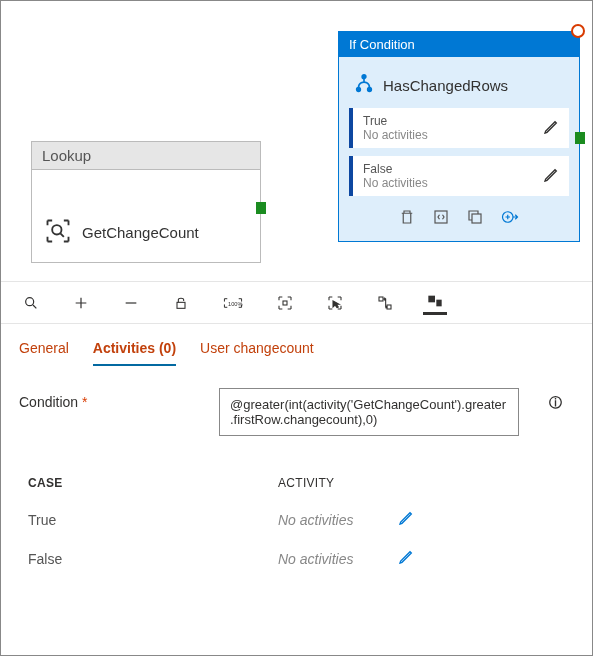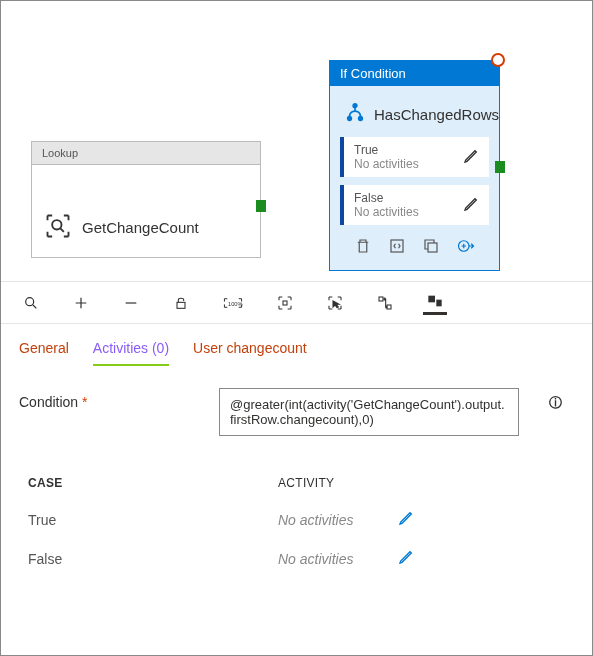--- a/index.html
+++ b/index.html
@@ -25,21 +25,21 @@
       left: 30px;
       top: 140px;
       width: 230px;
       border: 1px solid #bbb;
       background: #fff;
     }
     .lookup-header {
       background: #e6e6e6;
       border-bottom: 1px solid #bbb;
       padding: 5px 10px;
-      font-size: 11px;
+      font-size: 15px;
       color: #555;
     }
     .lookup-body {
       display: flex;
       align-items: center;
       padding: 14px 12px;
       gap: 10px;
       margin-top: 33px;
     }
     .lookup-body svg { flex-shrink: 0; }
@@ -51,26 +51,25 @@
       position: absolute;
       right: -6px;
       top: 50%;
       width: 10px;
       height: 12px;
       background: #1b8c20;
     }
     
     .ifcond-node {
       position: absolute;
-      left: 328px;
+      left: 337px;
       top: 30px;
-      width: 171px;
+      width: 242px;
       border: 1px solid #0078d4;
       background: #deeefb;
-      margin-top: 29px;
     }
     .ifcond-header {
       background: #0078d4;
       color: #fff;
       padding: 5px 10px;
       font-size: 13px;
     }
     .ifcond-body {
       padding: 10px;
     }
@@ -156,23 +155,23 @@
       gap: 24px;
       padding: 16px 18px 0 18px;
     }
     .tab {
       font-size: 14px;
       color: #c2410c;
       padding-bottom: 8px;
       cursor: pointer;
     }
     .tab.active {
-      color: #8b5cf6;
-      font-weight: 400;
-      border-bottom: 2px solid #84cc16;
+      color: #c2410c;
+      font-weight: 700;
+      border-bottom: 2px solid #0369a1;
     }
     
     .form-area {
       padding: 22px 18px 10px 18px;
     }
     .expression-row {
       display: flex;
       align-items: flex-start;
       gap: 30px;
     }
@@ -382,21 +381,21 @@
   <div class="tab">General</div>
   <div class="tab active">Activities (0)</div>
   <div class="tab">User changecount</div>
 </div>
 
 <div class="form-area">
   <div class="expression-row">
     <div class="expression-label">
       <span>Condition</span> <span class="required">*</span>
     </div>
-    <div class="expression-box">@greater(int(activity('GetChangeCount').output.firstRow.changecount),0)</div>
+    <div class="expression-box">@greater(int(activity('GetChangeCount').greater.firstRow.changecount),0)</div>
     <div class="info-icon">ⓘ</div>
   </div>
 </div>
 
 <div class="case-table">
   <div class="case-header">
     <div class="col-case">CASE</div>
     <div class="col-activity">ACTIVITY</div>
   </div>
   <div class="case-row">

